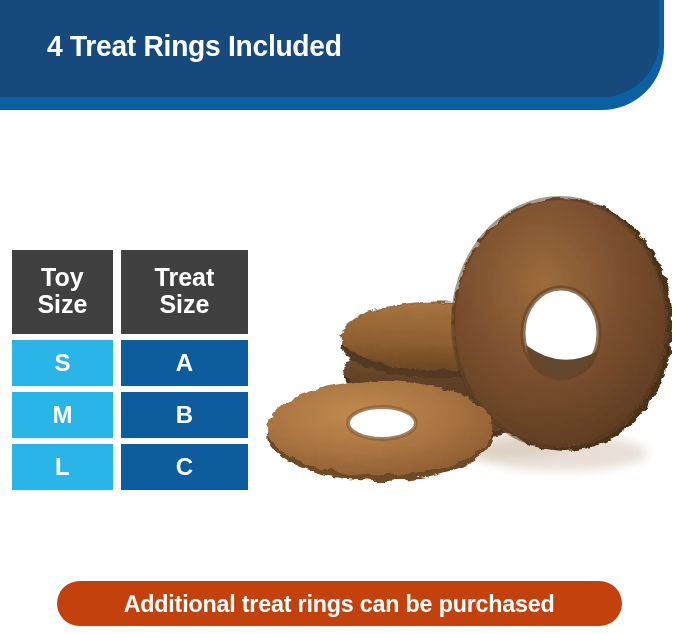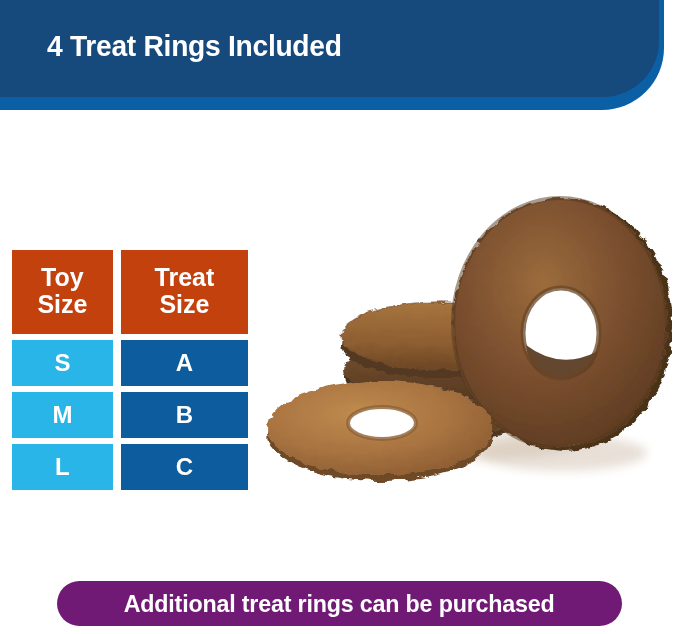--- a/index.html
+++ b/index.html
@@ -75,21 +75,21 @@
     text-align: center;
     color: #ffffff;
     font-weight: bold;
     line-height: 1.08;
   }
   .col-left  { width: 107px; }
   .col-right { width: 135px; margin-left: 8px; }
 
   .row-head .tbl-cell {
     height: 84px;
-    background: #c2410c;
+    background: #404040;
     font-size: 25px;
     padding-bottom: 2px;
   }
   .row-data { margin-top: 6px; }
   .row-data .tbl-cell {
     height: 46px;
     font-size: 24px;
   }
   .row-data .col-left  { background: #29b5e8; }
   .row-data .col-right { background: #0c5c9e; }
@@ -106,21 +106,21 @@
     height: 315px;
   }
 
   
   #footer-pill {
     position: absolute;
     left: 57px;
     top: 581px;
     width: 565px;
     height: 45px;
-    background: #701a75;
+    background: #c2410c;
     border-radius: 23px;
     display: flex;
     align-items: center;
     justify-content: center;
   }
   #footer-pill-label {
     font-size: 24px;
     font-weight: bold;
     color: #ffffff;
     letter-spacing: -0.2px;

